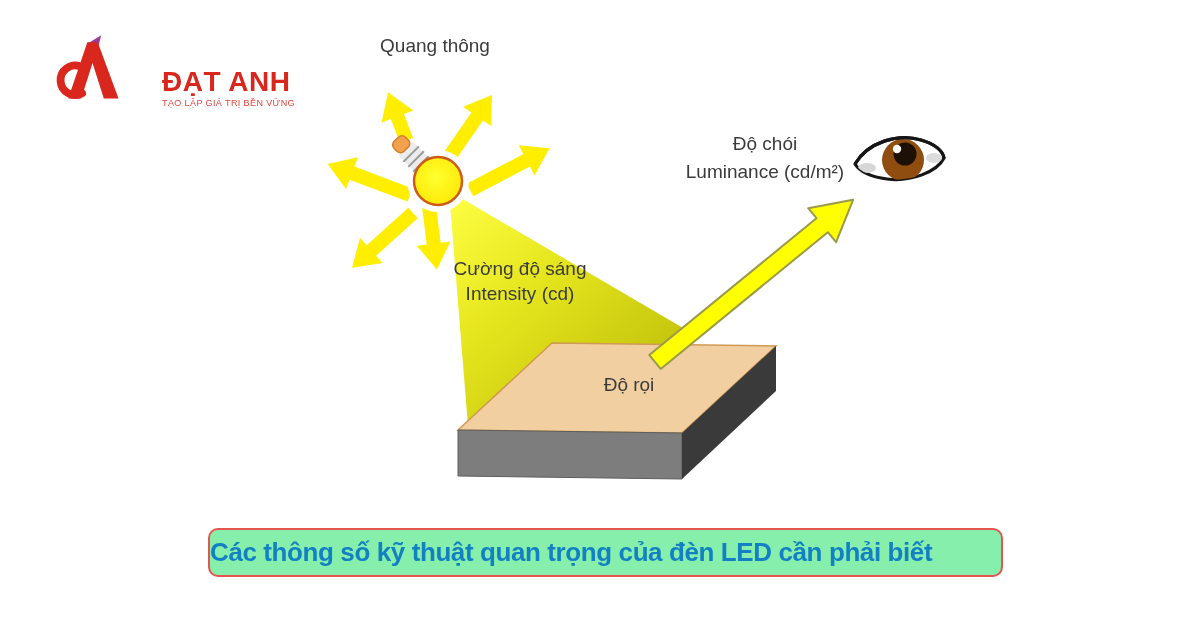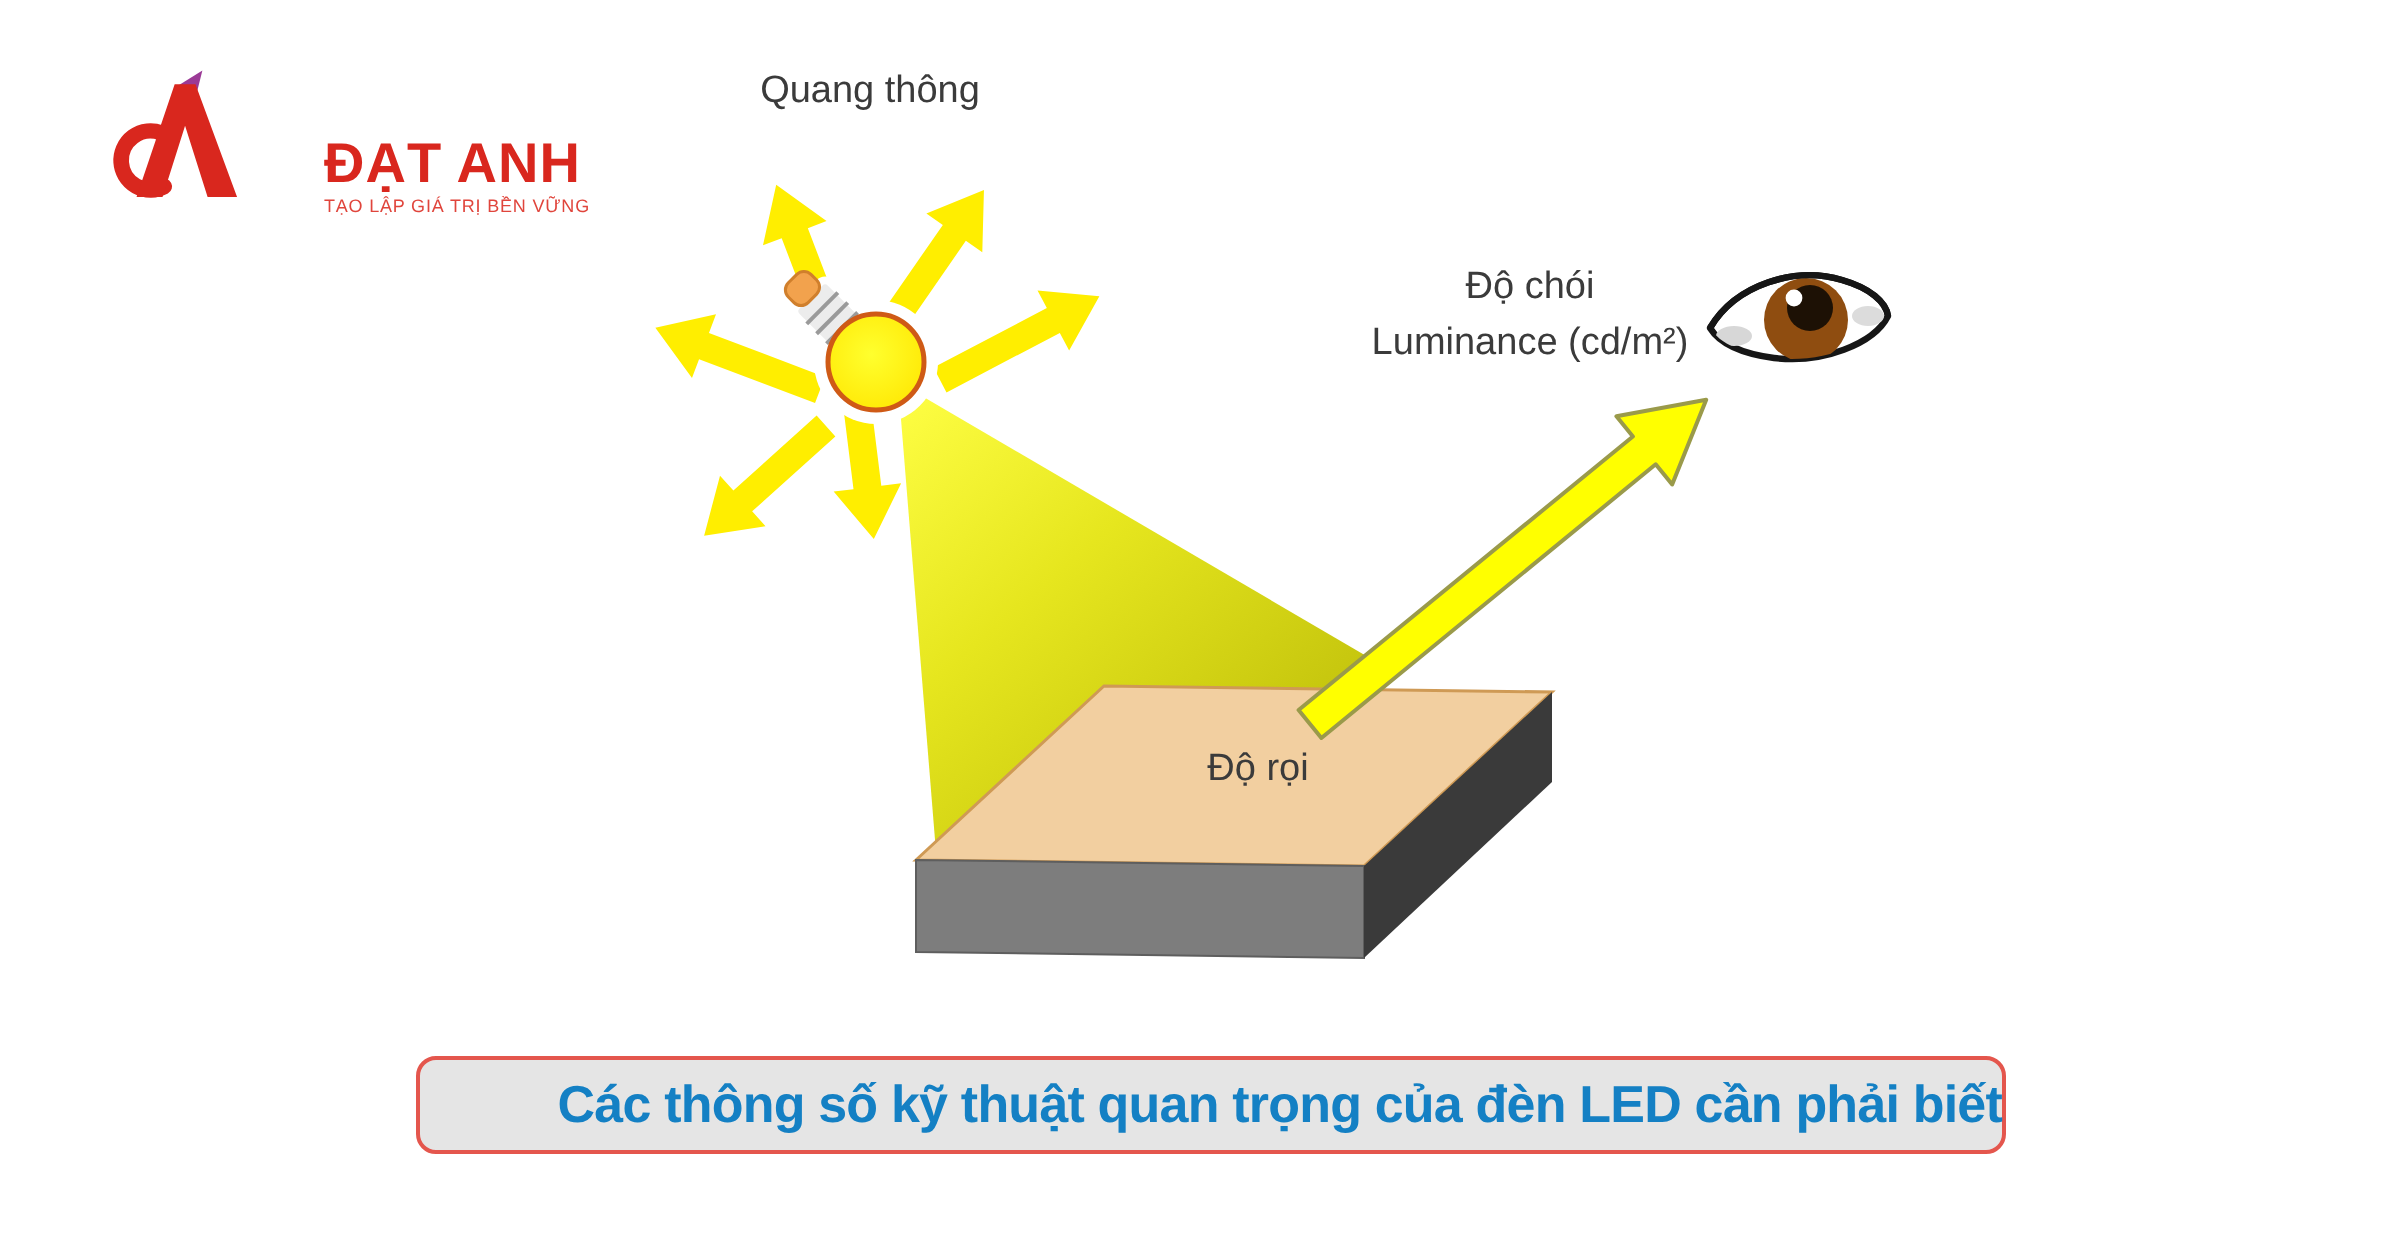--- a/index.html
+++ b/index.html
@@ -18,22 +18,22 @@
   
   .lbl{position:absolute;z-index:2;transform:translateX(-50%);text-align:center;
        color:#3b3b3b;font-size:19px;line-height:28px;white-space:nowrap;}
   .lbl-flux{left:435px;top:32px;}
   .lbl-luminance{left:749px;top:130px;margin-left:16px;}
   .lbl-intensity{left:520px;top:256px;line-height:25px;}
   .lbl-illuminance{left:629px;top:371px;}
 
   
   .caption{position:absolute;left:208px;top:528px;width:795px;height:49px;z-index:3;
-           background:#e5e5e5;border:2px solid #e4564d;border-radius:10px;
-           display:flex;align-items:center;justify-content:flex-end;box-sizing:border-box;}
+           background:#86efac;border:2px solid #e4564d;border-radius:10px;
+           display:flex;align-items:center;justify-content:flex-start;box-sizing:border-box;}
   .caption-text{color:#1480c4;font-weight:bold;font-size:26px;letter-spacing:-0.4px;white-space:nowrap;}
 </style>
 </head>
 <body>
 
 <div class="stage">
 
   <svg class="diagram" width="1200" height="628" viewBox="0 0 1200 628">
     <defs>
       <linearGradient id="coneGrad" gradientUnits="userSpaceOnUse" x1="449" y1="191" x2="630" y2="400">
@@ -114,20 +114,24 @@
 
   <div class="lbl lbl-flux">
     <div>Quang thông</div>
   </div>
 
   <div class="lbl lbl-luminance">
     <div>Độ chói</div>
     <div>Luminance (cd/m²)</div>
   </div>
 
+  <div class="lbl lbl-intensity">
+    <div>Cường độ sáng</div>
+    <div>Intensity (cd)</div>
+  </div>
 
   <div class="lbl lbl-illuminance">
     <div>Độ rọi</div>
   </div>
 
   <div class="caption">
     <span class="caption-text">Các thông số kỹ thuật quan trọng của đèn LED cần phải biết</span>
   </div>
 
 </div>

